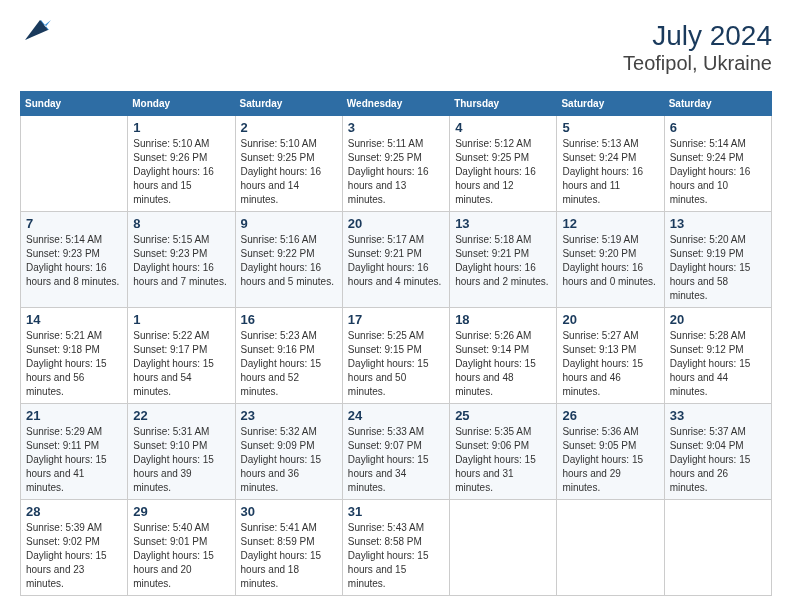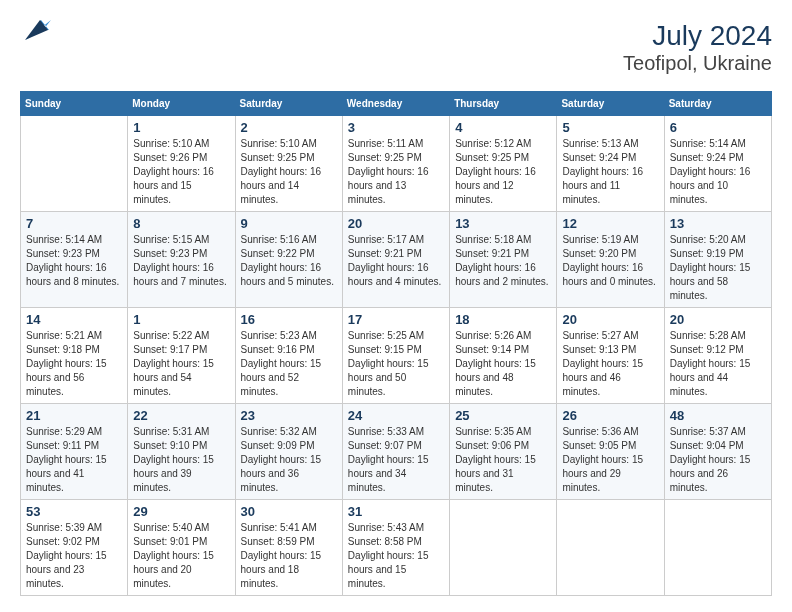--- a/index.html
+++ b/index.html
@@ -316,31 +316,31 @@
         </td>
         <td>
           <span class="day-number">26</span>
           <div class="day-info">
             <span>Sunrise:</span> 5:36 AM<br>
             <span>Sunset:</span> 9:05 PM<br>
             <span>Daylight hours</span>: 15 hours and 29 minutes.
           </div>
         </td>
         <td>
-          <span class="day-number">48</span>
+          <span class="day-number">33</span>
           <div class="day-info">
             <span>Sunrise:</span> 5:37 AM<br>
             <span>Sunset:</span> 9:04 PM<br>
             <span>Daylight hours</span>: 15 hours and 26 minutes.
           </div>
         </td>
       </tr>
       <tr>
         <td>
-          <span class="day-number">53</span>
+          <span class="day-number">28</span>
           <div class="day-info">
             <span>Sunrise:</span> 5:39 AM<br>
             <span>Sunset:</span> 9:02 PM<br>
             <span>Daylight hours</span>: 15 hours and 23 minutes.
           </div>
         </td>
         <td>
           <span class="day-number">29</span>
           <div class="day-info">
             <span>Sunrise:</span> 5:40 AM<br>

